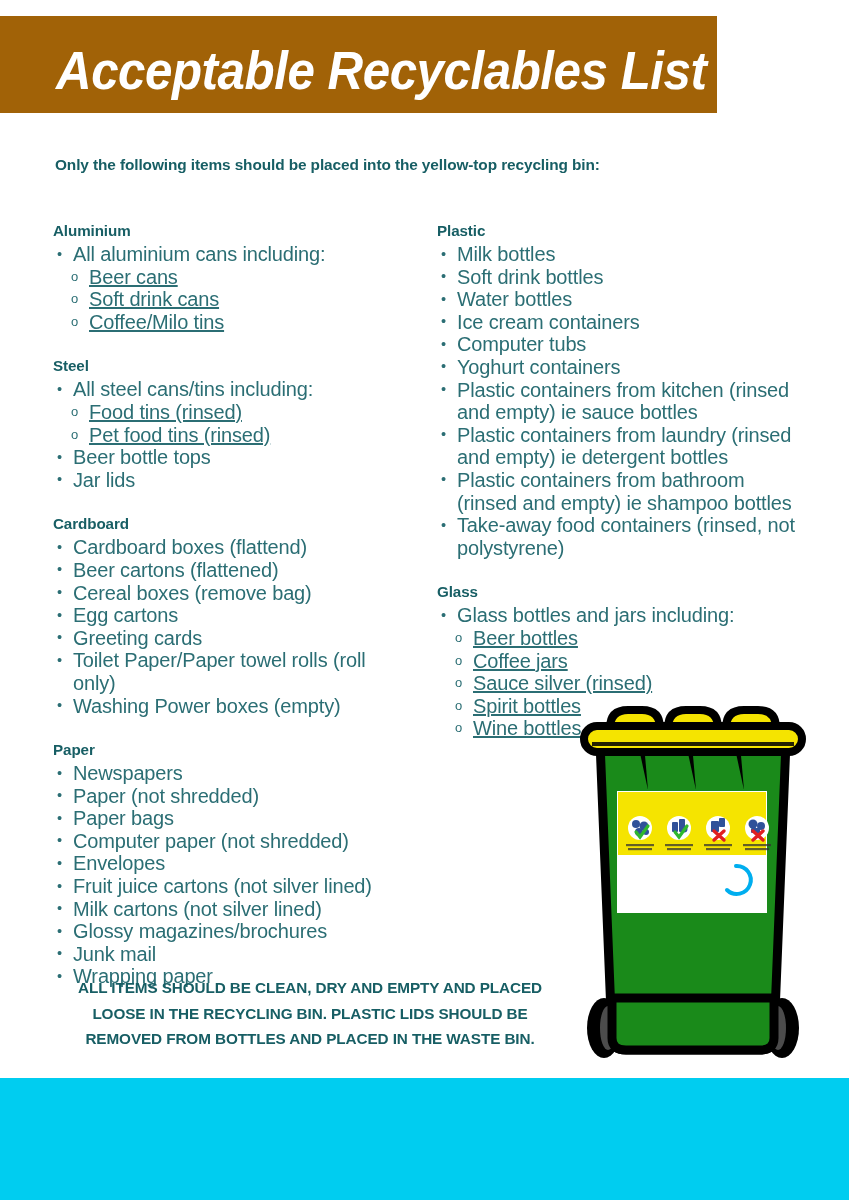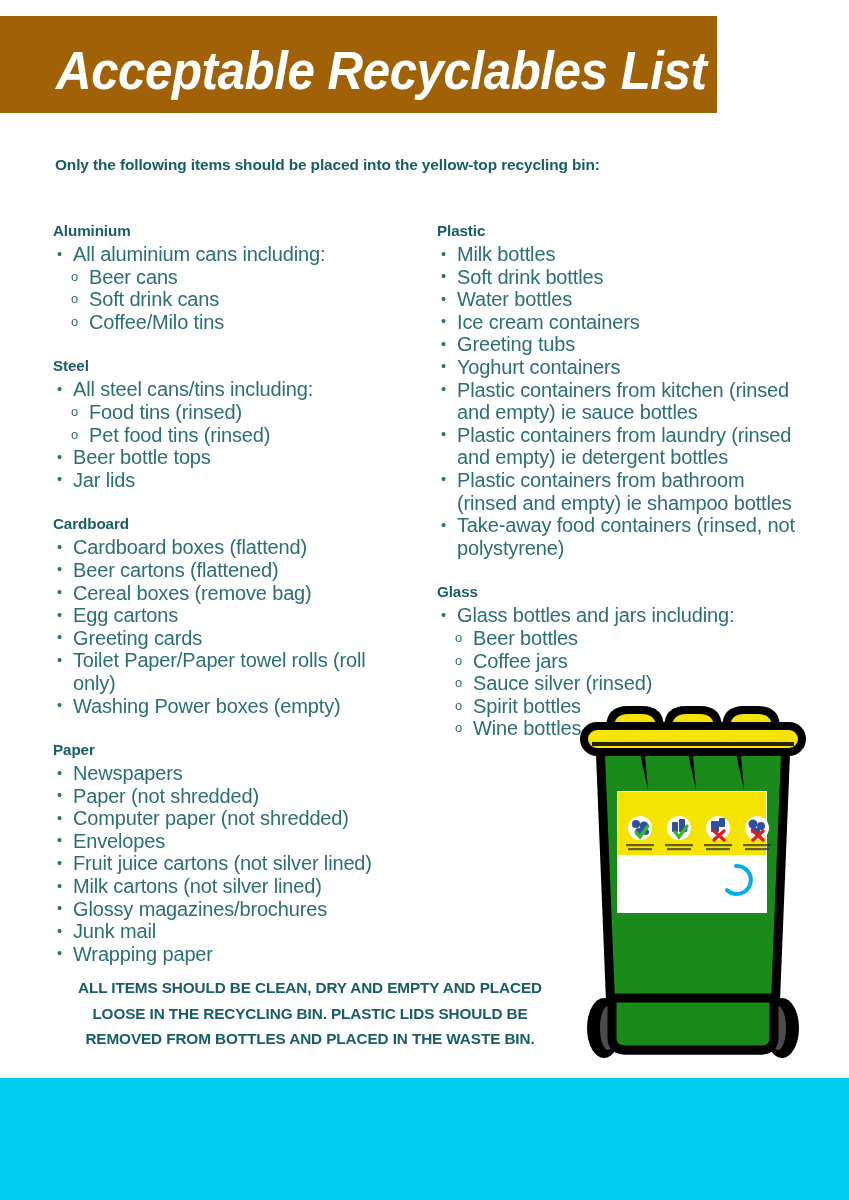--- a/index.html
+++ b/index.html
@@ -94,20 +94,21 @@
   ul.items > li.bullet::before {
     content: "\2022";
     position: absolute;
     left: 4px;
     top: -0.5px;
     font-size: 14.6px;
     color: #2b6e74;
   }
   ul.items > li.sub {
     padding-left: 36px;
+    text-decoration: underline;
   }
   ul.items > li.sub::before {
     content: "o";
     position: absolute;
     left: 18px;
     top: 0;
     font-size: 13px;
     color: #2b6e74;
   }
 
@@ -186,40 +187,41 @@
           <li class="bullet">Greeting cards</li>
           <li class="bullet">Toilet Paper/Paper towel rolls (roll only)</li>
           <li class="bullet">Washing Power boxes (empty)</li>
         </ul>
       </div>
       <div class="cat">
         <div class="cat-heading">Paper</div>
         <ul class="items">
           <li class="bullet">Newspapers</li>
           <li class="bullet">Paper (not shredded)</li>
+          <li class="bullet">Paper bags</li>
           <li class="bullet">Computer paper (not shredded)</li>
           <li class="bullet">Envelopes</li>
           <li class="bullet">Fruit juice cartons (not silver lined)</li>
           <li class="bullet">Milk cartons (not silver lined)</li>
           <li class="bullet">Glossy magazines/brochures</li>
           <li class="bullet">Junk mail</li>
           <li class="bullet">Wrapping paper</li>
         </ul>
       </div>
     </div>
 
   <div class="col col-right">
       <div class="cat">
         <div class="cat-heading">Plastic</div>
         <ul class="items">
           <li class="bullet">Milk bottles</li>
           <li class="bullet">Soft drink bottles</li>
           <li class="bullet">Water bottles</li>
           <li class="bullet">Ice cream containers</li>
-          <li class="bullet">Greeting tubs</li>
+          <li class="bullet">Computer tubs</li>
           <li class="bullet">Yoghurt containers</li>
           <li class="bullet">Plastic containers from kitchen (rinsed and empty) ie sauce bottles</li>
           <li class="bullet">Plastic containers from laundry (rinsed and empty) ie detergent bottles</li>
           <li class="bullet">Plastic containers from bathroom (rinsed and empty) ie shampoo bottles</li>
           <li class="bullet">Take-away food containers (rinsed, not polystyrene)</li>
         </ul>
       </div>
       <div class="cat">
         <div class="cat-heading">Glass</div>
         <ul class="items">

